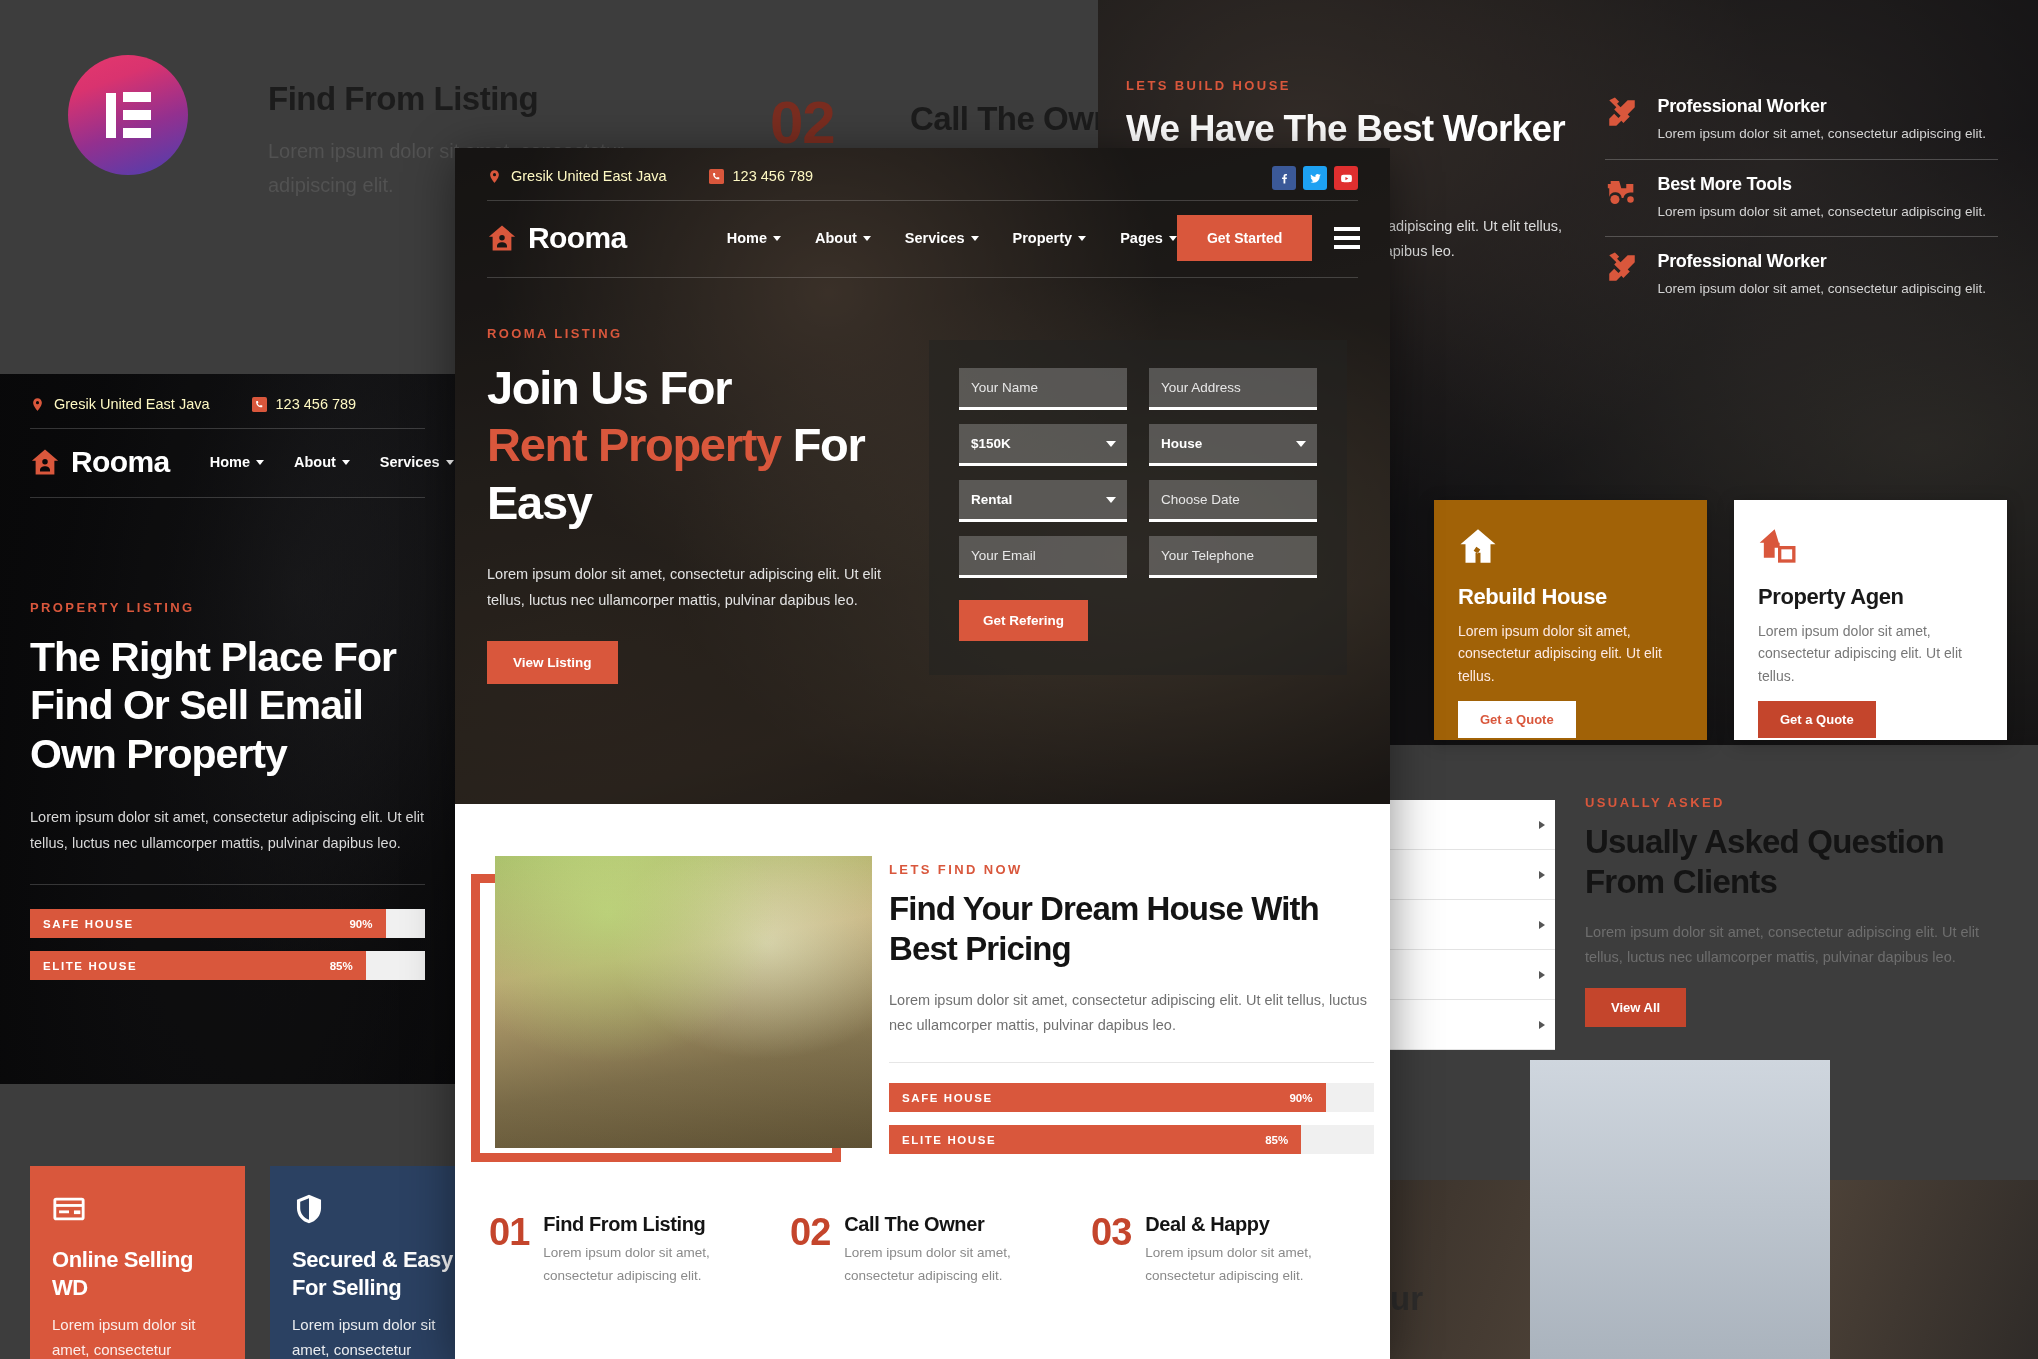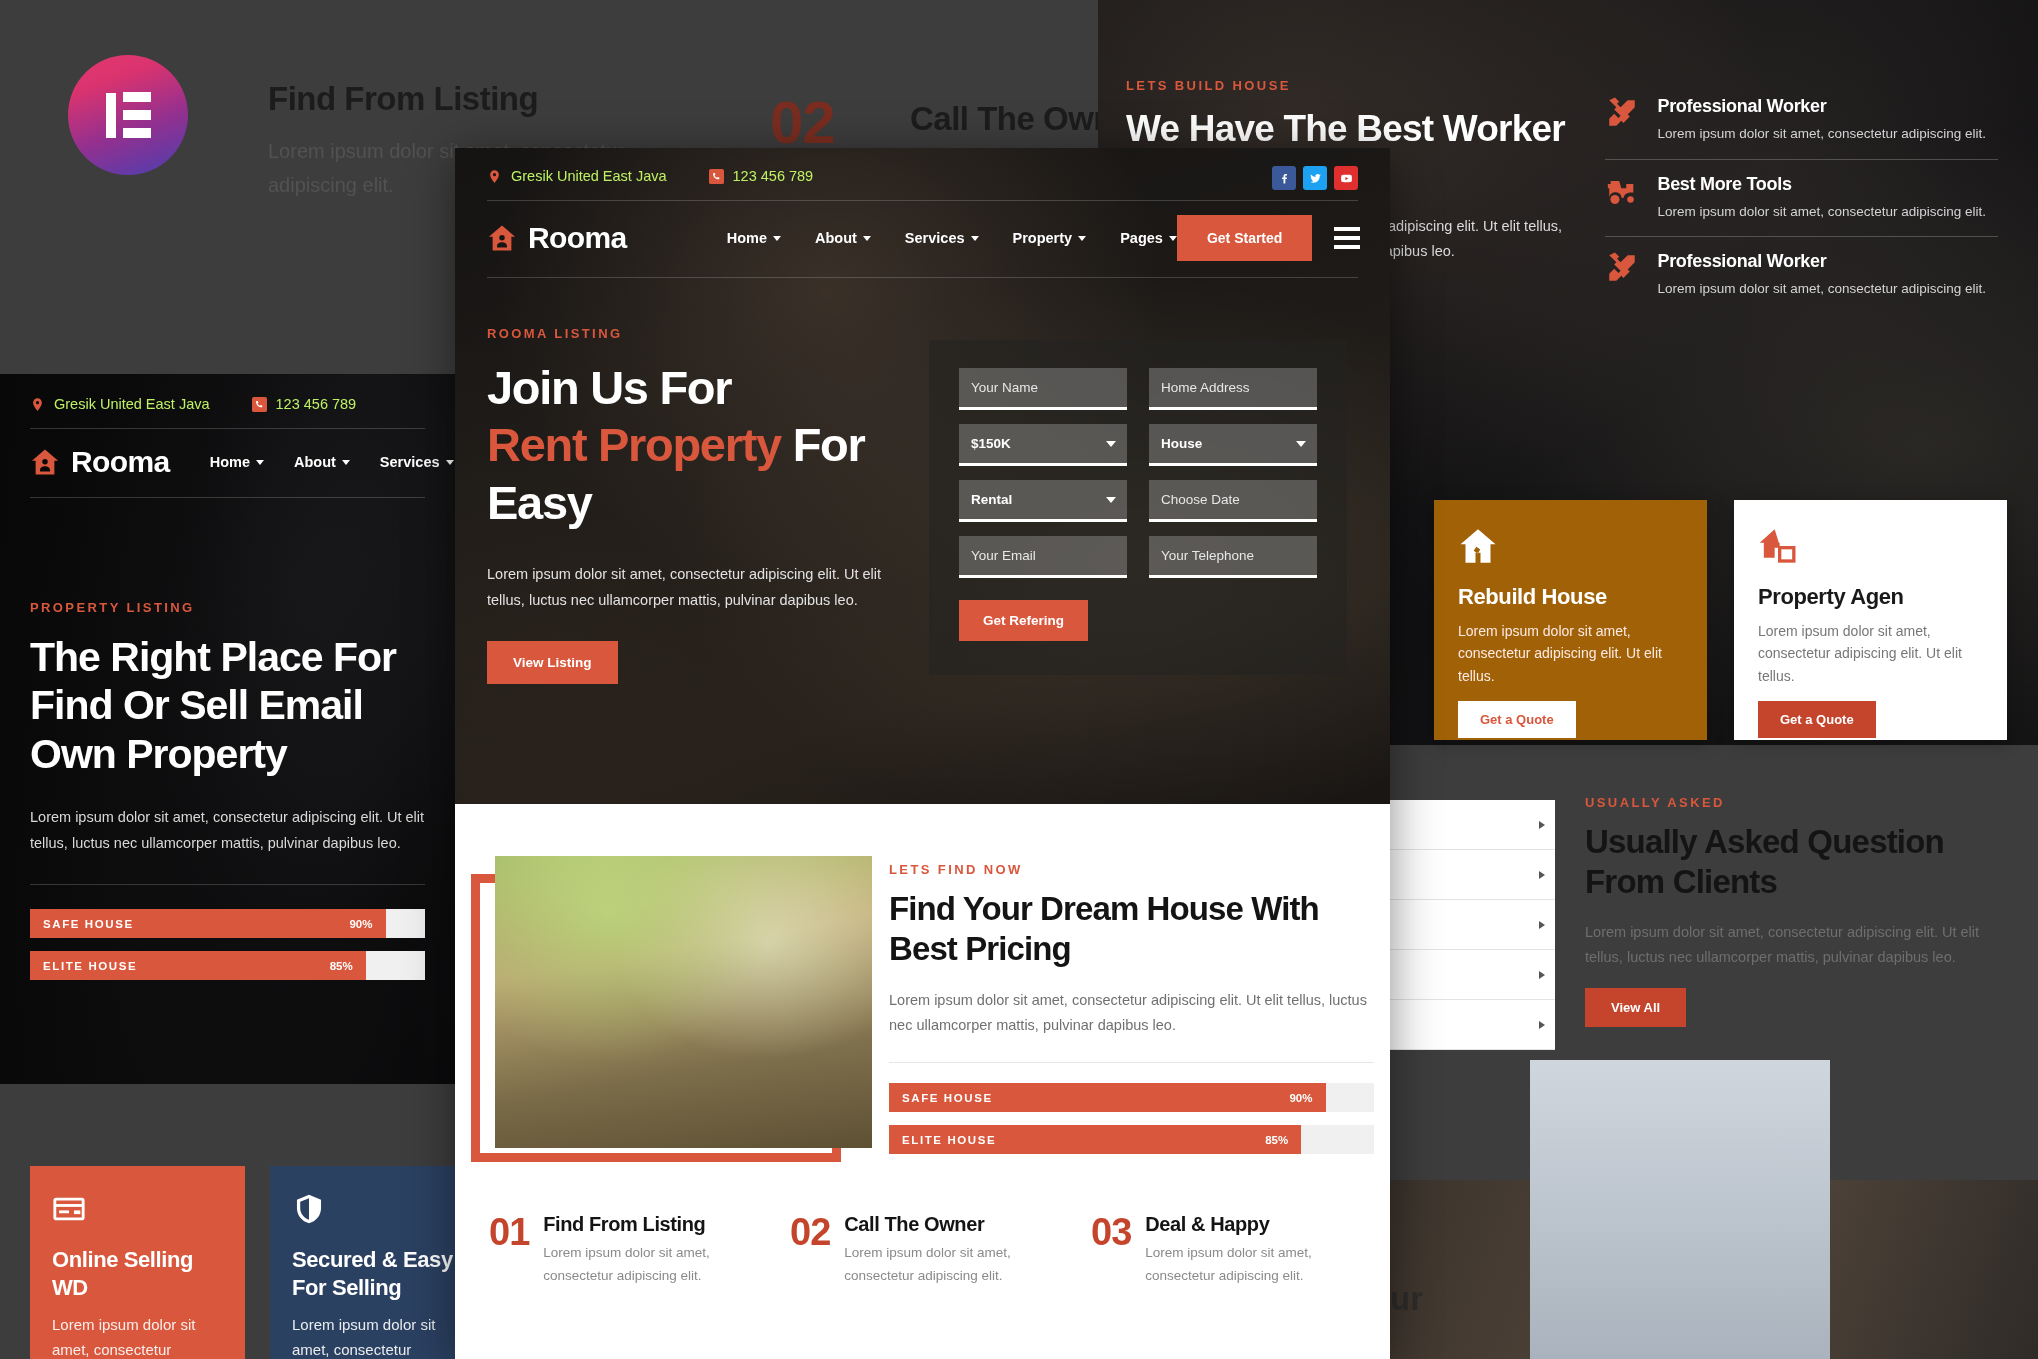--- a/index.html
+++ b/index.html
@@ -31,21 +31,21 @@
       radial-gradient(ellipse at 65% 30%, rgba(120,120,125,.40), transparent 55%),
       radial-gradient(ellipse at 30% 75%, rgba(70,70,75,.45), transparent 60%),
       linear-gradient(120deg,#141416 0%,#1e1e21 40%,#0e0e10 100%);
     opacity:.95;
   }
   .lp-photo:after{
     content:""; position:absolute; inset:0;
     background:linear-gradient(90deg, rgba(8,8,9,.97) 0%, rgba(8,8,9,.80) 48%, rgba(8,8,9,.55) 100%);
   }
   .lp-inner{ position:relative; z-index:2; padding:22px 30px; }
-  .topbar { display:flex; align-items:center; gap:42px; font-size:14.5px; color:#bef264; padding-bottom:16px; }
+  .topbar { display:flex; align-items:center; gap:42px; font-size:14.5px; color:#fef9c3; padding-bottom:16px; }
   .topbar .tb-item{ display:flex; align-items:center; gap:9px; white-space:nowrap;}
   .ico-pin, .ico-phone { width:15px; height:15px; flex:none; }
   .rule { height:1px; background:rgba(255,255,255,.18); }
   .navrow { display:flex; align-items:center; padding:16px 0 18px; }
   .brand { display:flex; align-items:center; gap:11px; }
   .brand-txt { font-size:30px; font-weight:800; color:#fff; letter-spacing:-.6px; }
   .navlinks { display:flex; align-items:center; gap:30px; margin-left:40px; }
   .navlink { font-size:14.5px; font-weight:700; color:#fff; display:flex; gap:6px; align-items:center; white-space:nowrap;}
   .caret { width:0;height:0;border-left:4px solid transparent;border-right:4px solid transparent;border-top:5px solid #fff; display:inline-block;}
   .eyebrow { font-size:13px; font-weight:700; letter-spacing:2.4px; color:#d9573c; text-transform:uppercase; }
@@ -516,21 +516,21 @@
           <div class="cp-hp">Lorem ipsum dolor sit amet, consectetur adipiscing elit. Ut elit tellus, luctus nec ullamcorper mattis, pulvinar dapibus leo.</div>
           <div class="btn-outline">View Listing</div>
         </div>
 
         <div class="cp-form">
           <div class="f-grid">
             <div class="f-field">
                 <span>Your Name</span>
               </div>
             <div class="f-field">
-                <span>Home Address</span>
+                <span>Your Address</span>
               </div>
             <div class="f-field sel">
                 <span>$150K</span>
                 <i class="f-caret"></i>
               </div>
             <div class="f-field sel">
                 <span>House</span>
                 <i class="f-caret"></i>
               </div>
             <div class="f-field sel">

